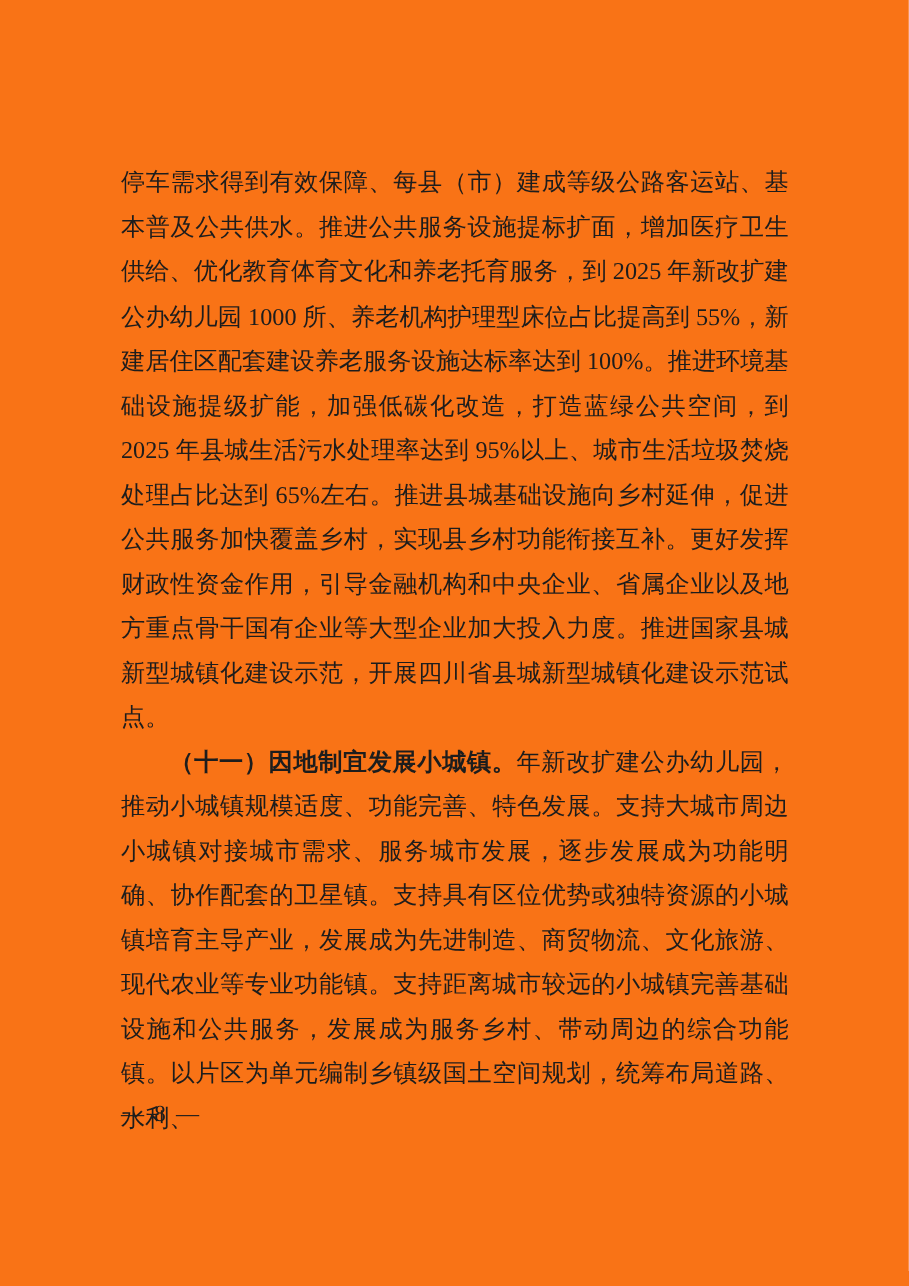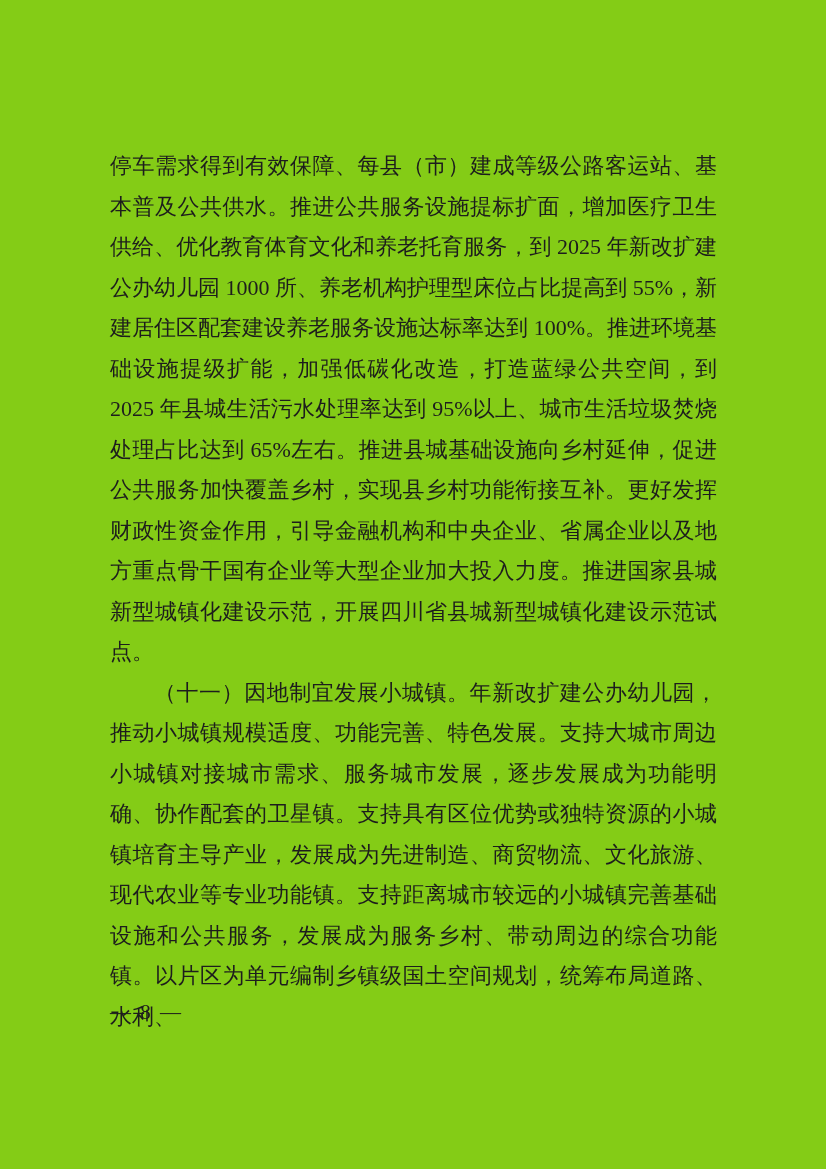--- a/index.html
+++ b/index.html
@@ -8,42 +8,42 @@
     width: 826px;
     height: 1169px;
     background: #ffffff;
     position: relative;
     overflow: hidden;
     font-family: "Liberation Serif", "DejaVu Serif", serif;
   }
   .doc-page {
     position: absolute;
     inset: 0;
-    background: #84cc16;
+    background: #f97316;
   }
   .doc-content {
     position: absolute;
     left: 110px;
     top: 146px;
     width: 607px;
     font-size: 22px;
     line-height: 40.5px;
     color: #1d1d1d;
     text-align: justify;
     text-justify: inter-ideograph;
   }
   .para {
     margin: 0;
     padding: 0;
   }
   .para.indent {
     text-indent: 2em;
   }
   .run { font-weight: normal; }
-  .run.bold { font-weight: normal; }
+  .run.bold { font-weight: bold; }
   .page-footer {
     position: absolute;
     left: 110px;
     top: 1000px;
     font-size: 21px;
     line-height: 25px;
     color: #1d1d1d;
     letter-spacing: 2px;
   }
 </style>

